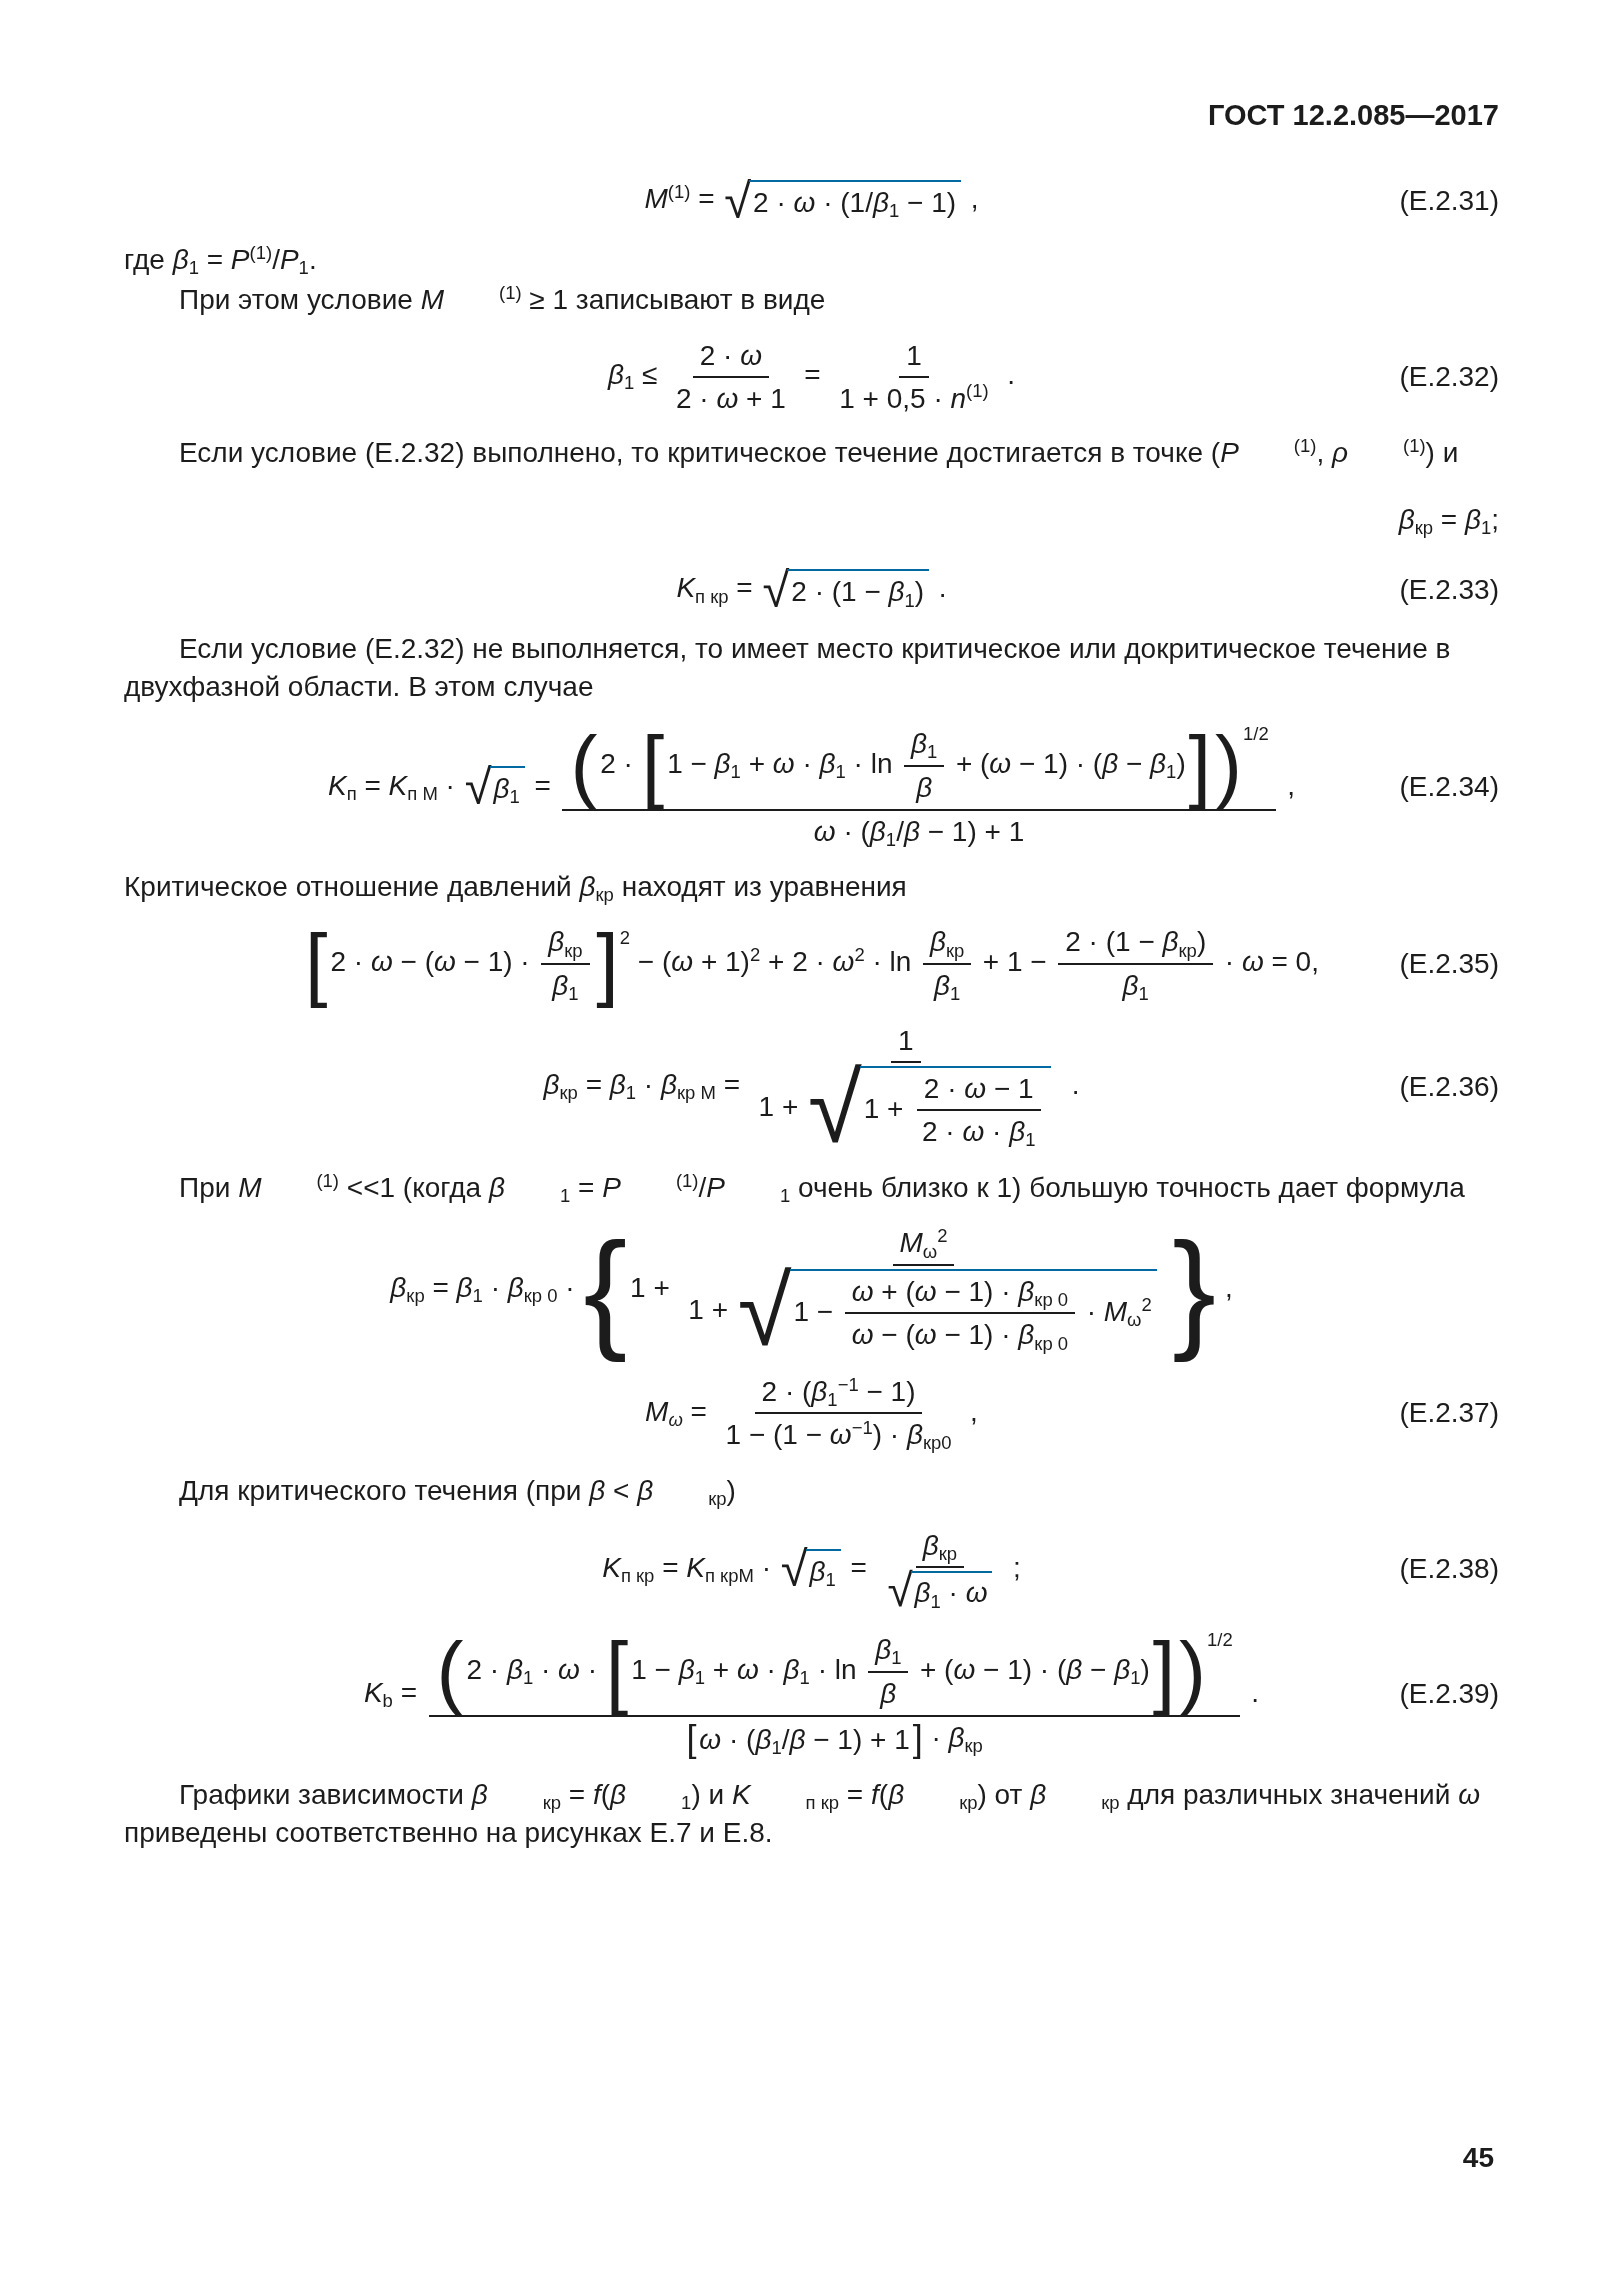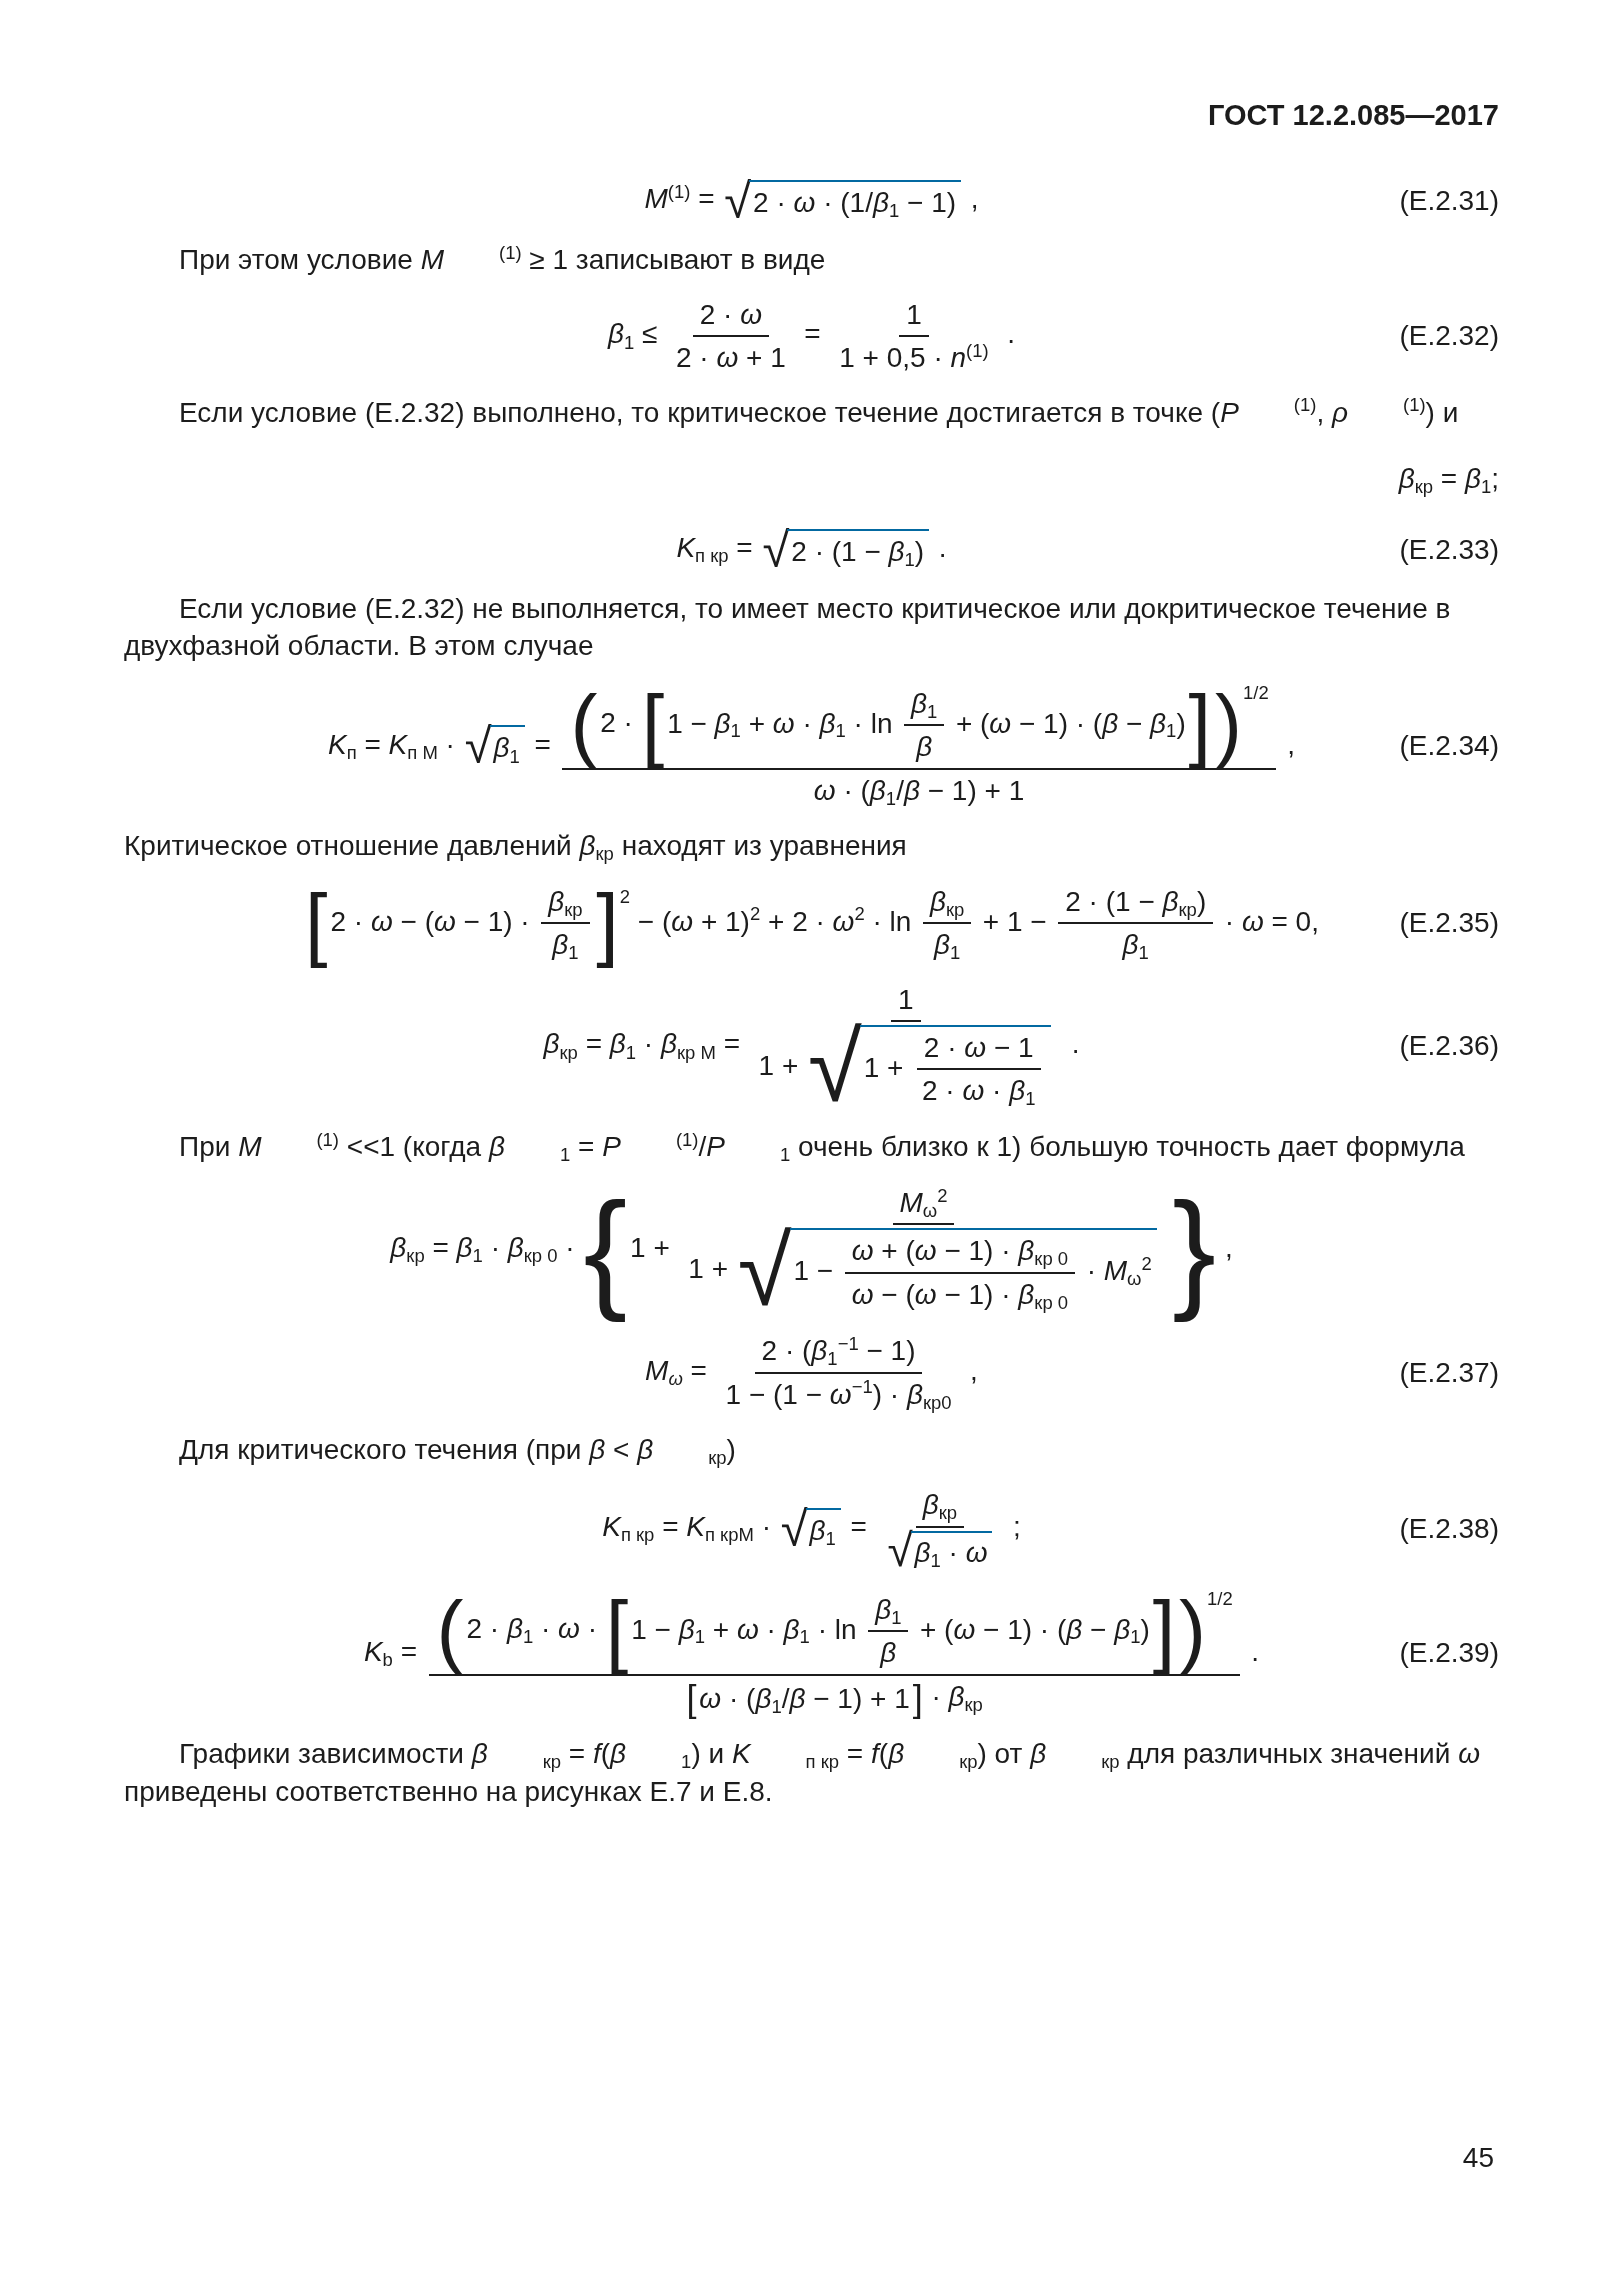--- a/index.html
+++ b/index.html
@@ -74,35 +74,37 @@
     margin: 0 1px;
   }
   .grp > .fence { line-height: 1; display: flex; align-items: center; font-style: normal; }
   .grp > .grp-body { padding: 0 2.9px; white-space: nowrap; }
 
   .page-number {
     position: absolute;
     right: 127px;
     bottom: 116px;
     font-size: 28px;
+    font-weight: bold;
   }
 </style>
 </head>
 <body>
 
 <div class="page">
   <div class="header">ГОСТ 12.2.085—2017</div>
   <div class="content" id="content">
       <div class="eq">
         <span class="math"><span class="it">M</span><span class="ss sup"><span class="rm">(1)</span></span><span class="rm"> = </span><span class="sqrt">
             <span class="rad" style="font-size: 49px;">√</span>
             <span class="radicand"><span class="rm">2 · </span><span class="it">ω</span><span class="rm"> · (1/</span><span class="it">β</span><span class="ss sub"><span class="rm">1</span></span><span class="rm"> − 1)</span></span>
           </span><span class="rm"> ,</span></span>
         <span class="eqno">(Е.2.31)</span>
       </div>
+      <div class="para"><span class="rm">где </span><span class="it">β</span><span class="ss sub"><span class="rm">1</span></span><span class="rm"> = </span><span class="it">P</span><span class="ss sup"><span class="rm">(1)</span></span><span class="rm">/</span><span class="it">P</span><span class="ss sub"><span class="rm">1</span></span><span class="rm">.</span></div>
       <div class="para indent"><span class="rm">При этом условие </span><span class="it">M</span><span class="ss sup"><span class="rm">(1)</span></span><span class="rm"> ≥ 1 записывают в виде</span></div>
       <div class="eq">
         <span class="math"><span class="it">β</span><span class="ss sub"><span class="rm">1</span></span><span class="rm"> ≤ </span><span class="frac">
             <span class="num"><span class="rm">2 · </span><span class="it">ω</span></span>
             <span class="den"><span class="rm">2 · </span><span class="it">ω</span><span class="rm"> + 1</span></span>
           </span><span class="rm"> = </span><span class="frac">
             <span class="num"><span class="rm">1</span></span>
             <span class="den"><span class="rm">1 + 0,5 · </span><span class="it">n</span><span class="ss sup"><span class="rm">(1)</span></span></span>
           </span><span class="rm"> .</span></span>
         <span class="eqno">(Е.2.32)</span>

